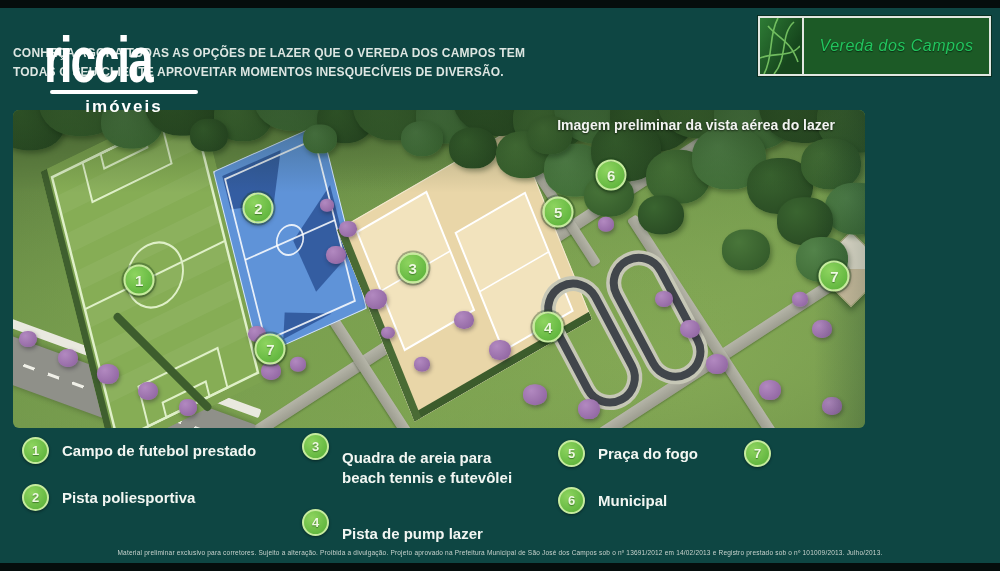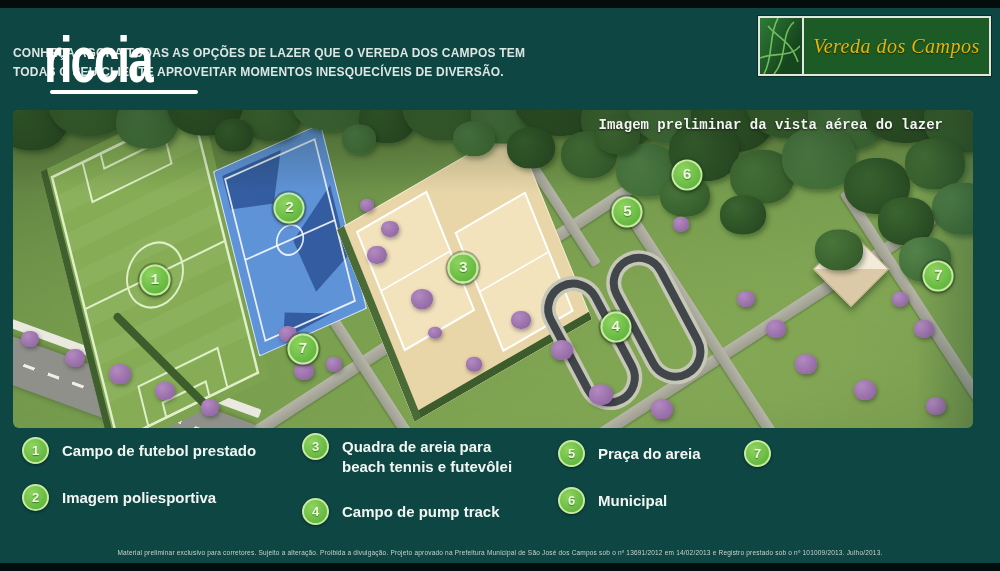--- a/index.html
+++ b/index.html
@@ -21,29 +21,29 @@
   .agency-sub{font-size:17px;letter-spacing:2px;text-align:center;width:160px;font-weight:bold;}
 
   
   .brand-box{position:absolute;left:758px;top:16px;width:233px;height:60px;z-index:3;
     background:var(--brand-green,#1c5a26);border:2px solid #e2e7e1;box-sizing:border-box;
     display:flex;align-items:stretch;box-shadow:0 0 0 1px #0a2f22;}
   .brand-art{width:42px;border-right:2px solid #e2e7e1;position:relative;overflow:hidden;
     background:linear-gradient(120deg,#2e7c35,#16461d 70%);}
   .brand-art svg{position:absolute;inset:0;}
   .brand-name{flex:1;display:flex;align-items:center;justify-content:center;
-    font-family:Liberation Serif, serif;font-style:italic;font-size:20px;letter-spacing:.5px;
-    color:#eab308;text-shadow:0 1px 1px #0b2e12;}
-
-  
-  .scene{position:absolute;left:13px;top:110px;width:960px;height:318px;border-radius:6px;
+    font-family:Liberation Sans, sans-serif;font-style:italic;font-size:16px;letter-spacing:.5px;
+    color:#22c55e;text-shadow:0 1px 1px #0b2e12;}
+
+  
+  .scene{position:absolute;left:13px;top:110px;width:852px;height:318px;border-radius:6px;
     overflow:hidden;background:
       radial-gradient(ellipse at 30% 70%, #7ba14f 0%, rgba(0,0,0,0) 55%),
       radial-gradient(ellipse at 72% 78%, #85a956 0%, rgba(0,0,0,0) 60%),
-      linear-gradient(160deg,#5e7f40,#6f944a 40%,#7aa050 72%,#6b8e45); font-family: Liberation Mono, monospace;}
+      linear-gradient(160deg,#5e7f40,#6f944a 40%,#7aa050 72%,#6b8e45);}
   .scene::after{content:"";position:absolute;inset:0;pointer-events:none;
     background:linear-gradient(rgba(20,40,18,.35),rgba(0,0,0,0) 26%),
                linear-gradient(270deg,rgba(16,50,40,.25),rgba(0,0,0,0) 6%);}
   .path{position:absolute;height:12px;border-radius:3px;
     background:linear-gradient(#b5b5a8,#9c9c8f);box-shadow:0 1px 2px rgba(30,50,20,.35);}
   .sidewalk{position:absolute;height:9px;background:#e9e9df;border-radius:2px;}
   .road{position:absolute;background:#8f9089;border-radius:2px;
     box-shadow:0 0 6px rgba(0,0,0,.3);}
   .road .dash{position:absolute;left:4%;right:4%;top:50%;height:3px;margin-top:-1px;
     background:repeating-linear-gradient(90deg,#f0f0e8 0 12px,rgba(0,0,0,0) 12px 26px);}
@@ -66,41 +66,42 @@
   .legend-col{position:absolute;display:flex;flex-direction:column;gap:20px;}
   .legend-item{display:flex;align-items:flex-start;gap:13px;}
   .legend-num{flex:0 0 auto;width:23px;height:23px;border-radius:50%;
     background:radial-gradient(circle at 35% 30%,#8ed45f,var(--marker-green,#54ad35));
     border:2px solid #c6eb9e;box-shadow:0 1px 3px rgba(0,0,0,.45);
     color:#eef9e0;font-size:13px;font-weight:bold;display:flex;align-items:center;
     justify-content:center;text-shadow:0 1px 1px rgba(20,60,15,.5);}
   .legend-label{color:#f2f6f2;font-size:15px;font-weight:bold;line-height:1.35;padding-top:4px;}
   .col-1{left:22px;top:7px;}
   .col-2{left:302px;top:3px;width:215px;}
-  .col-2 .legend-label{max-width:185px;}
+  .col-2 .legend-label{max-width:185px;margin-top:11px;}
   .col-3{left:558px;top:10px;}
   .col-4{left:744px;top:10px;}
 
   .disclaimer{position:absolute;left:0;top:549px;width:1000px;text-align:center;
     color:#c8d3ce;font-size:6.5px;letter-spacing:.2px;}
 </style>
 </head>
 <body>
 
 <div class="stage">
   <div class="bar top"></div>
 
   <div class="headline">
     <span>CONHEÇA AGORA TODAS AS OPÇÕES DE LAZER QUE O VEREDA DOS CAMPOS TEM</span><br>
     <span>TODAS O SEU CLIENTE APROVEITAR MOMENTOS INESQUECÍVEIS  DE DIVERSÃO.</span>
   </div>
 
   <div class="agency">
     <div class="agency-name">riccia</div>
     <div class="agency-bar"></div>
+    <div class="agency-sub">imóveis</div>
   </div>
 
   <div class="brand-box">
     <div class="brand-art">
       <svg width="40" height="56" viewBox="0 0 40 56">
         <g fill="none" stroke="#7fce69" stroke-width="1.6" opacity=".85">
           <path d="M4,56 C14,38 8,18 18,0"></path>
           <path d="M14,56 C28,40 20,16 34,4"></path>
           <path d="M0,40 C16,34 30,40 40,28"></path>
           <path d="M8,8 C18,20 30,22 38,44"></path>
@@ -265,37 +266,37 @@
   </div>
 
   <div class="legend">
     <div class="legend-col col-1">
       <div class="legend-item">
         <div class="legend-num">1</div>
         <div class="legend-label">Campo de futebol prestado</div>
       </div>
       <div class="legend-item">
         <div class="legend-num">2</div>
-        <div class="legend-label">Imagem poliesportiva</div>
+        <div class="legend-label">Pista poliesportiva</div>
       </div>
     </div>
     <div class="legend-col col-2">
       <div class="legend-item">
         <div class="legend-num">3</div>
         <div class="legend-label">Quadra de areia para beach tennis e futevôlei</div>
       </div>
       <div class="legend-item">
         <div class="legend-num">4</div>
-        <div class="legend-label">Campo de pump track</div>
+        <div class="legend-label">Pista de pump lazer</div>
       </div>
     </div>
     <div class="legend-col col-3">
       <div class="legend-item">
         <div class="legend-num">5</div>
-        <div class="legend-label">Praça do areia</div>
+        <div class="legend-label">Praça do fogo</div>
       </div>
       <div class="legend-item">
         <div class="legend-num">6</div>
         <div class="legend-label">Municipal</div>
       </div>
     </div>
     <div class="legend-col col-4">
       <div class="legend-item">
         <div class="legend-num">7</div>
       </div>

